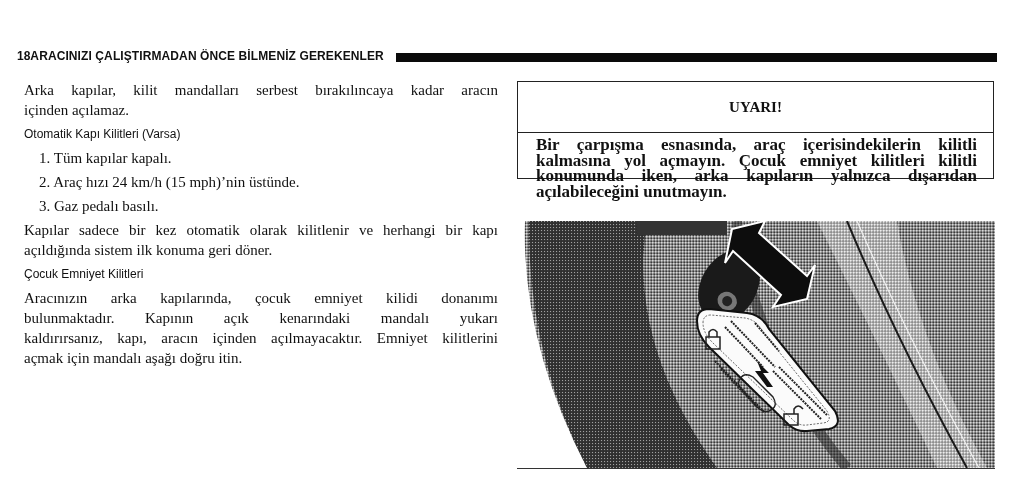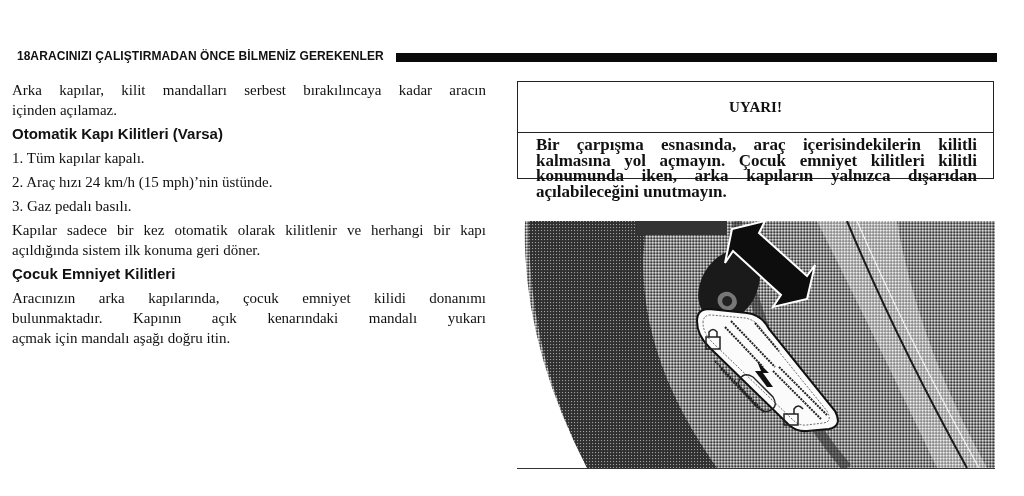--- a/index.html
+++ b/index.html
@@ -2,25 +2,25 @@
 <html><head>
 <meta charset="utf-8">
 <style>
   html, body { margin: 0; padding: 0; background: #ffffff; }
   body { width: 1024px; height: 496px; position: relative; overflow: hidden; color: #111; }
   .header { position: absolute; left: 17px; top: 49px; right: 28px; height: 14px; display: flex; align-items: center; }
   .page-num { font-family: "Liberation Sans", sans-serif; font-weight: bold; font-size: 12px; }
   .running-title { font-family: "Liberation Sans", sans-serif; font-weight: bold; font-size: 12px; letter-spacing: 0.1px; }
   .header-bar { position: absolute; left: 396px; top: 53px; width: 601px; height: 9px; background: #0a0a0a; }
 
-  .left-col { position: absolute; left: 12px; top: 80px; width: 474px; font-family: "Liberation Serif", serif; font-size: 15px; line-height: 20px; }
+  .left-col { position: absolute; left: 24px; top: 80px; width: 474px; font-family: "Liberation Serif", serif; font-size: 15px; line-height: 20px; }
   .para { margin: 0; text-align: justify; }
   .para.justify-last { text-align-last: justify; }
-  .heading { font-family: "Liberation Sans", sans-serif; font-weight: bold; font-size: 15px; margin: 4px 0 4px 0; line-height: 20px; }
-  .list-item { margin: 4px 0 0 0; }
+  .heading { font-family: "Liberation Sans", sans-serif; font-weight: normal; font-size: 12px; margin: 4px 0 4px 0; line-height: 20px; }
+  .list-item { margin: 4px 0 0 15px; }
   .gap { height: 4px; }
 
   .warning-box { position: absolute; left: 517px; top: 81px; width: 477px; height: 98px; border: 1px solid #222; box-sizing: border-box; }
   .warning-title { height: 50px; border-bottom: 1px solid #222; display: flex; align-items: center; justify-content: center; font-family: "Liberation Serif", serif; font-weight: bold; font-size: 15px; }
   .warning-body { padding: 4px 16px 0 18px; font-family: "Liberation Serif", serif; font-weight: bold; font-size: 17px; line-height: 15.5px; text-align: justify; }
   .warning-body .line { display: block; text-align: justify; text-align-last: justify; }
   .warning-body .line.last { text-align-last: left; }
 
   .photo { position: absolute; left: 517px; top: 221px; width: 478px; height: 247px; border-bottom: 1px solid #333; overflow: hidden; background: #fff; }
   .photo svg { display: block; }
@@ -42,20 +42,21 @@
   <p class="para list-item">1. Tüm kapılar kapalı.</p>
   <p class="para list-item">2. Araç hızı 24 km/h (15 mph)’nin üstünde.</p>
   <p class="para list-item">3. Gaz pedalı basılı.</p>
   <div class="gap"></div>
   <p class="para justify-last">Kapılar sadece bir kez otomatik olarak kilitlenir ve herhangi bir kapı</p>
   <p class="para">açıldığında sistem ilk konuma geri döner.</p>
 
   <div class="heading">Çocuk Emniyet Kilitleri</div>
   <p class="para justify-last">Aracınızın arka kapılarında, çocuk emniyet kilidi donanımı</p>
   <p class="para justify-last">bulunmaktadır. Kapının açık kenarındaki mandalı yukarı</p>
+  <p class="para justify-last">kaldırırsanız, kapı, aracın içinden açılmayacaktır. Emniyet kilitlerini</p>
   <p class="para">açmak için mandalı aşağı doğru itin.</p>
 </div>
 
 <div class="warning-box">
   <div class="warning-title">UYARI!</div>
   <div class="warning-body">
     <span class="line">Bir çarpışma esnasında, araç içerisindekilerin kilitli</span>
     <span class="line">kalmasına yol açmayın. Çocuk emniyet kilitleri kilitli</span>
     <span class="line">konumunda iken, arka kapıların yalnızca dışarıdan</span>
     <span class="line last">açılabileceğini unutmayın.</span>

